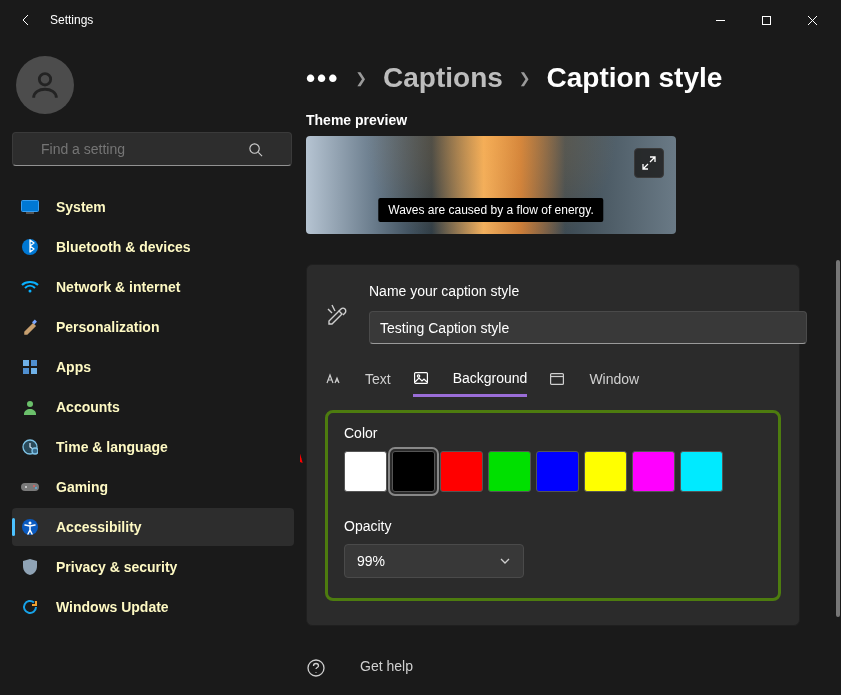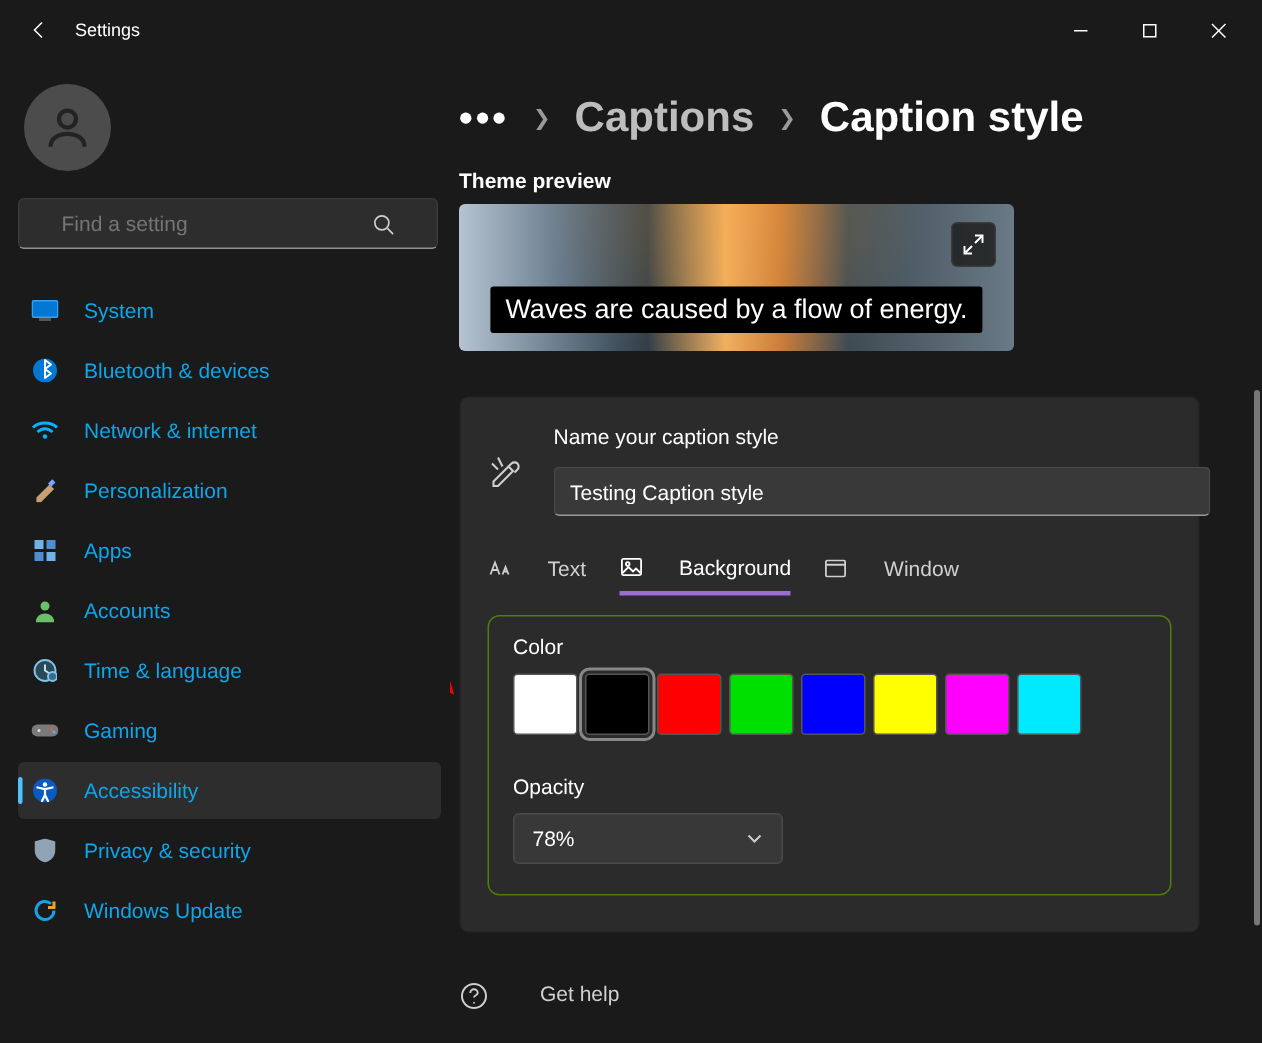--- a/index.html
+++ b/index.html
@@ -26,21 +26,21 @@
     border-bottom: 1px solid #929292; border-radius: 4px;
     display: flex; align-items: center; padding: 0 28px; margin-bottom: 22px;
   }
   .search input {
     flex: 1; background: transparent; border: none; outline: none;
     color: #cfcfcf; font-size: 14px;
   }
   .nav { display: flex; flex-direction: column; gap: 2px; }
   .nav-item {
     height: 38px; border-radius: 4px; display: flex; align-items: center;
-    padding: 0 10px 0 8px; gap: 16px; color: #0ea5e9; position: relative;
+    padding: 0 10px 0 8px; gap: 16px; color: #fef9c3; position: relative; font-weight: bold;
   }
   .nav-item .icon-slot { width: 20px; height: 20px; display: flex; align-items: center; justify-content: center; }
   .nav-item.selected { background: #2d2d2d; }
   .nav-item.selected::before {
     content: ""; position: absolute; left: 0; top: 10px; bottom: 10px;
     width: 3px; background: #4cc2ff; border-radius: 2px;
   }
   .nav-label { font-size: 14px; }
   
   .content { flex: 1; padding: 8px 22px 0 6px; position: relative; overflow: hidden; }
@@ -57,42 +57,42 @@
       radial-gradient(circle at 50% 0%, rgba(255,170,70,.35), transparent 60%),
       linear-gradient(90deg, #b6c4d2 0%, #6b7d8d 18%, #2a3a46 34%, #f0b060 48%, #c77a38 58%, #3c4a53 70%, #6a7a86 100%);
   }
   .fullscreen-btn {
     position: absolute; top: 12px; right: 12px; width: 30px; height: 30px;
     background: rgba(30,30,30,.85); border: 1px solid #3a3a3a; border-radius: 4px;
     display: flex; align-items: center; justify-content: center;
   }
   .caption-pill {
     position: absolute; left: 50%; transform: translateX(-50%); bottom: 12px;
-    background: #000; color: #fff; font-size: 18px; padding: 5px 10px; border-radius: 2px;
+    background: #000; color: #fff; font-size: 12px; padding: 5px 10px; border-radius: 2px;
     white-space: nowrap;
   }
   .card {
     margin-top: 30px; background: #2b2b2b; border: 1px solid #1f1f1f; border-radius: 6px;
     padding: 18px 18px 24px 18px; width: 494px;
   }
   .name-row { display: flex; gap: 20px; align-items: flex-start; }
   .paint-icon { width: 24px; height: 24px; margin-top: 20px; flex-shrink: 0; }
   .name-col { flex: 1; }
   .name-label { font-size: 14px; margin-bottom: 12px; }
   .name-input {
     width: 438px; height: 33px; background: #393939; border: 1px solid #4a4a4a;
     border-bottom: 1px solid #9a9a9a; border-radius: 4px; padding: 0 10px;
     color: #fff; font-size: 14px; outline: none;
   }
   .tabs { display: flex; gap: 22px; margin-top: 26px; }
   .tab { display: flex; align-items: center; gap: 24px; padding-bottom: 8px; color: #d0d0d0; font-size: 14px; }
   .tab.active { color: #fff; border-bottom: 3px solid #9a6dd7; margin-bottom: -1px; }
   .tab .tab-icon { width: 16px; height: 16px; display: flex; align-items: center; justify-content: center; }
   .highlight {
-    margin-top: 14px; border: 1px solid #4d7c0f; border-radius: 8px;
+    margin-top: 14px; border: 3px solid #4d7c0f; border-radius: 8px;
     padding: 12px 16px 20px 16px;
   }
   .field-label { font-size: 14px; margin-bottom: 10px; }
   .swatch-row { display: flex; gap: 5px; }
   .swatch { width: 43px; height: 41px; border-radius: 3px; border: 1px solid #555; }
   .swatch.selected { outline: 2px solid #888; outline-offset: 2px; }
   .opacity-field { margin-top: 26px; }
   .select {
     width: 180px; height: 34px; background: #383838; border: 1px solid #4a4a4a;
     border-radius: 4px; display: flex; align-items: center; padding: 0 12px;
@@ -336,21 +336,21 @@
             <div class="swatch" style="background: rgb(0, 224, 0);"></div>
             <div class="swatch" style="background: rgb(0, 0, 255);"></div>
             <div class="swatch" style="background: rgb(255, 255, 0);"></div>
             <div class="swatch" style="background: rgb(255, 0, 255);"></div>
             <div class="swatch" style="background: rgb(0, 234, 255);"></div>
           </div>
 
         <div class="opacity-field">
           <div class="field-label">Opacity</div>
           <div class="select">
-            <span>78%</span>
+            <span>99%</span>
             <svg width="12" height="12" viewBox="0 0 12 12" fill="none" stroke="#cfcfcf" stroke-width="1.3">
                 <path d="M2 4l4 4 4-4"></path>
               </svg>
           </div>
         </div>
       </div>
     </div>
 
     <div class="help-row">
       <div class="help-icon">

